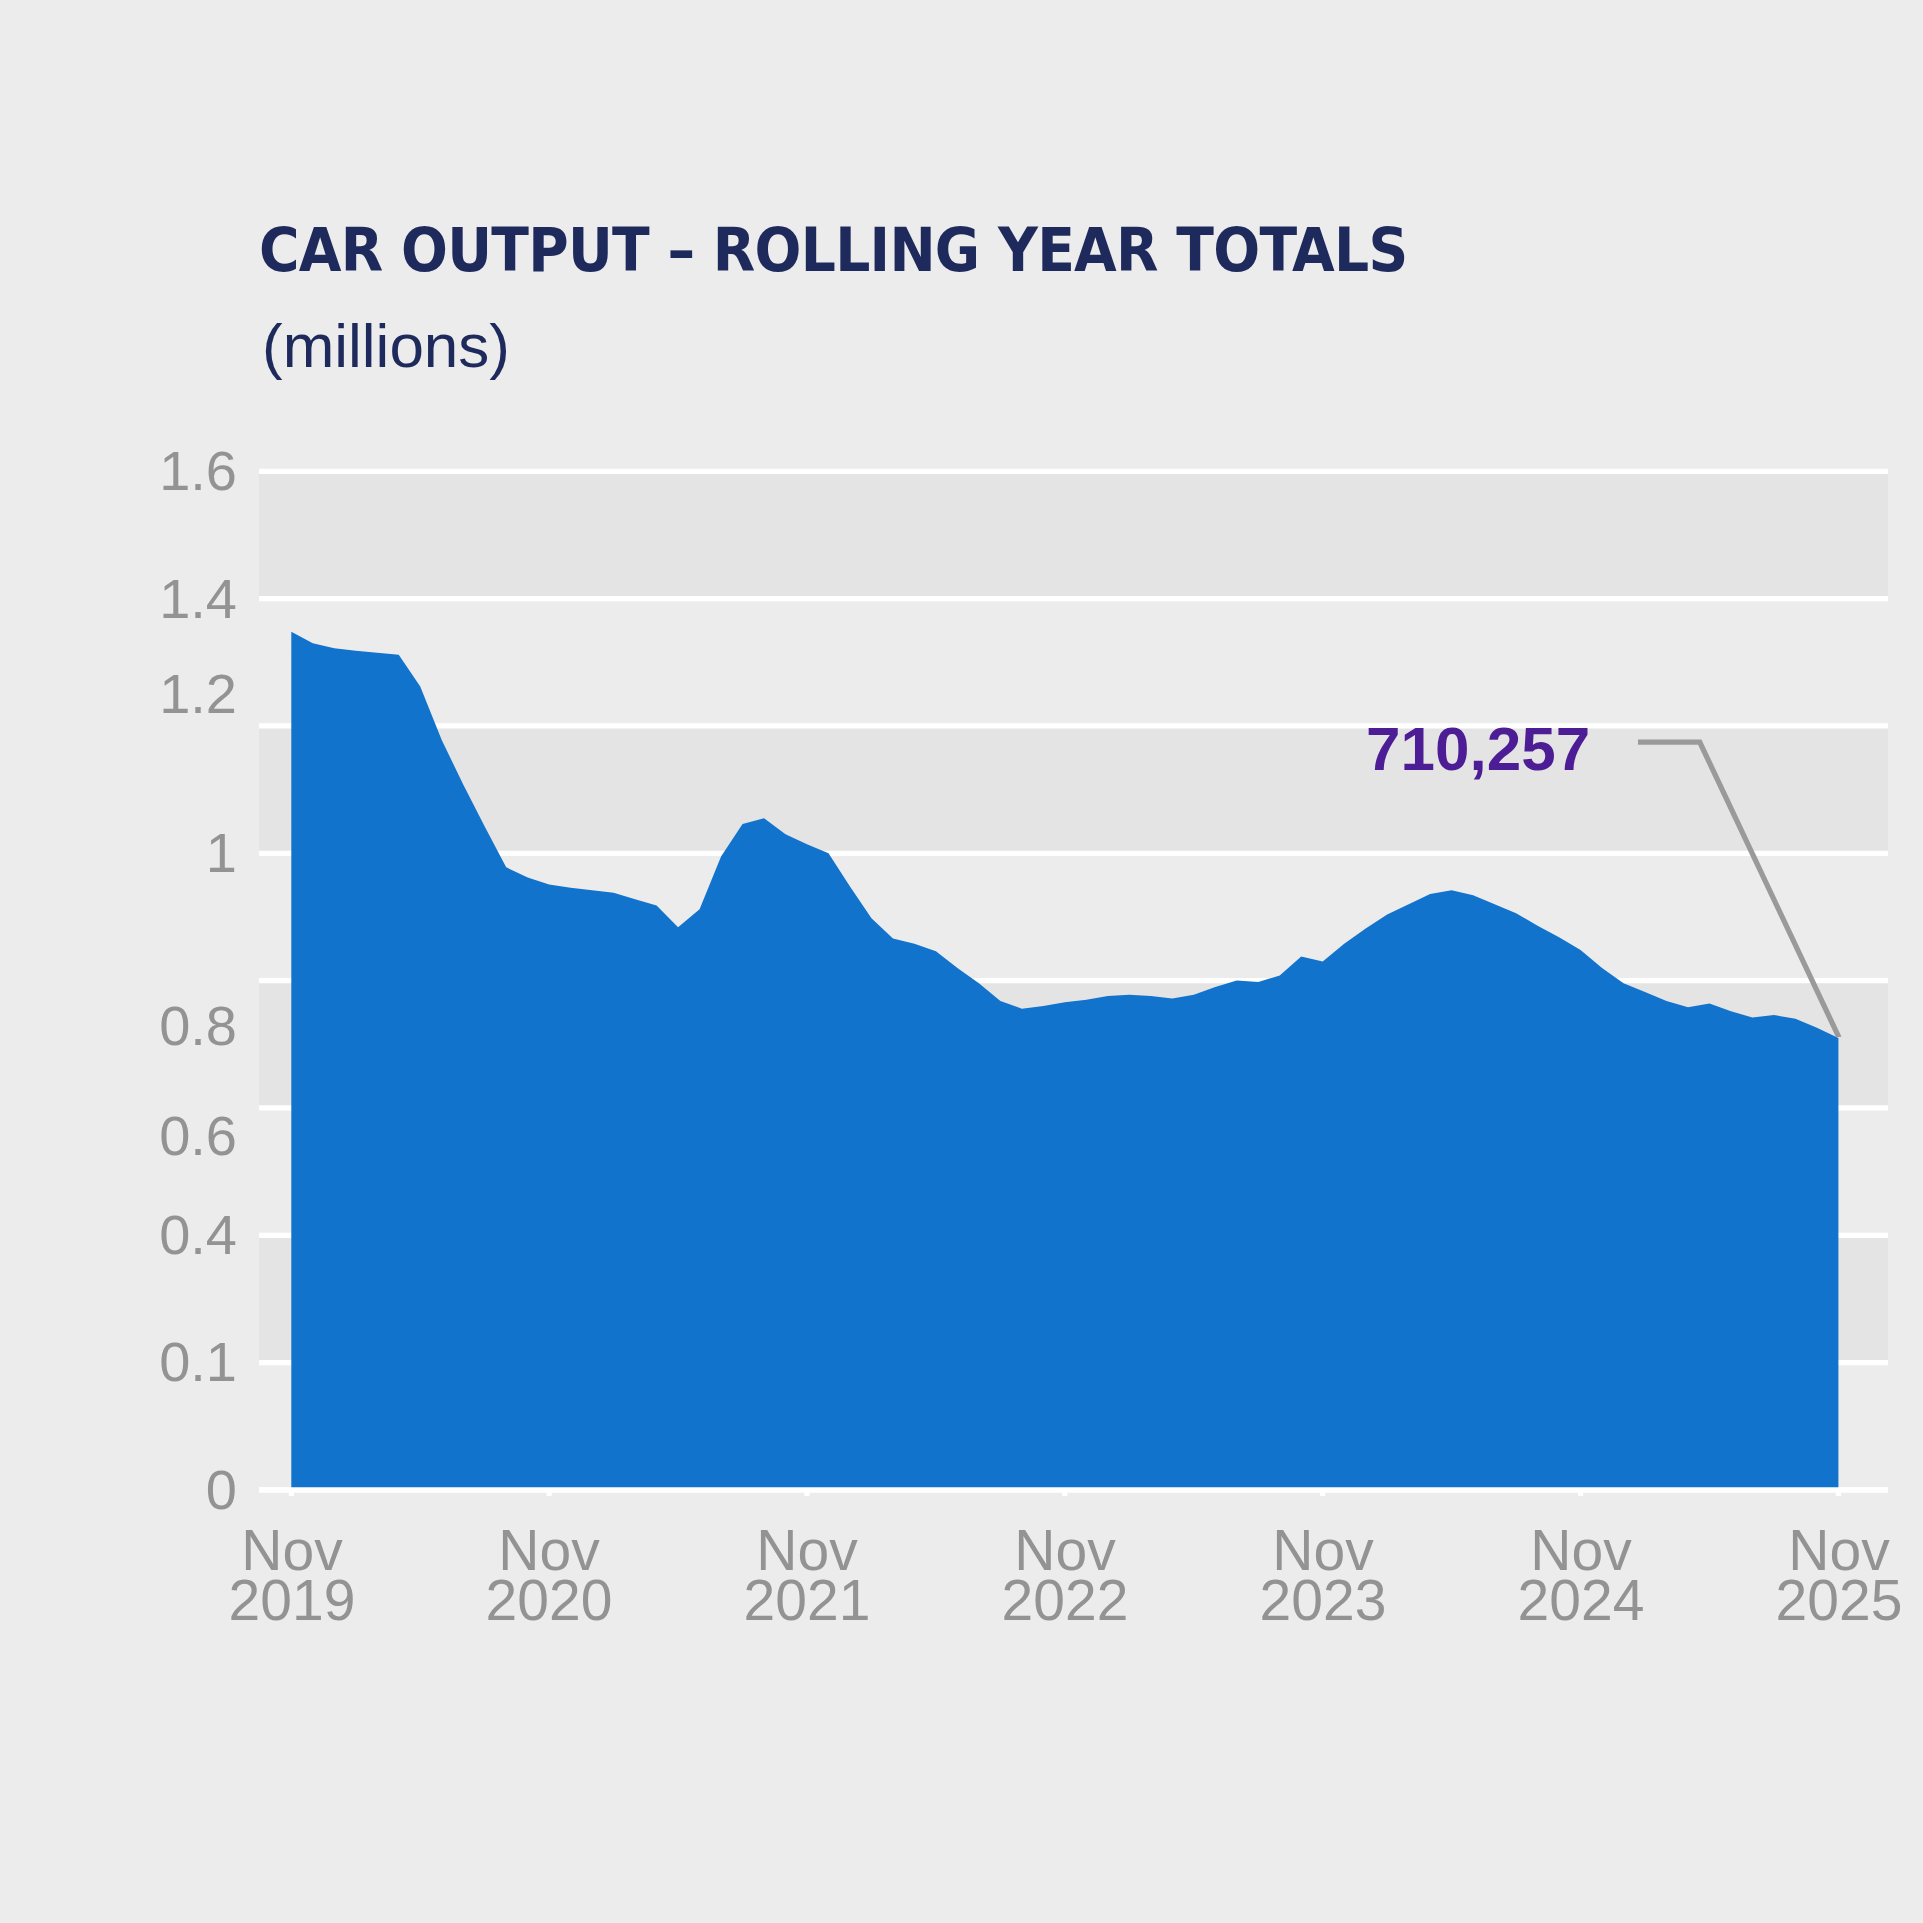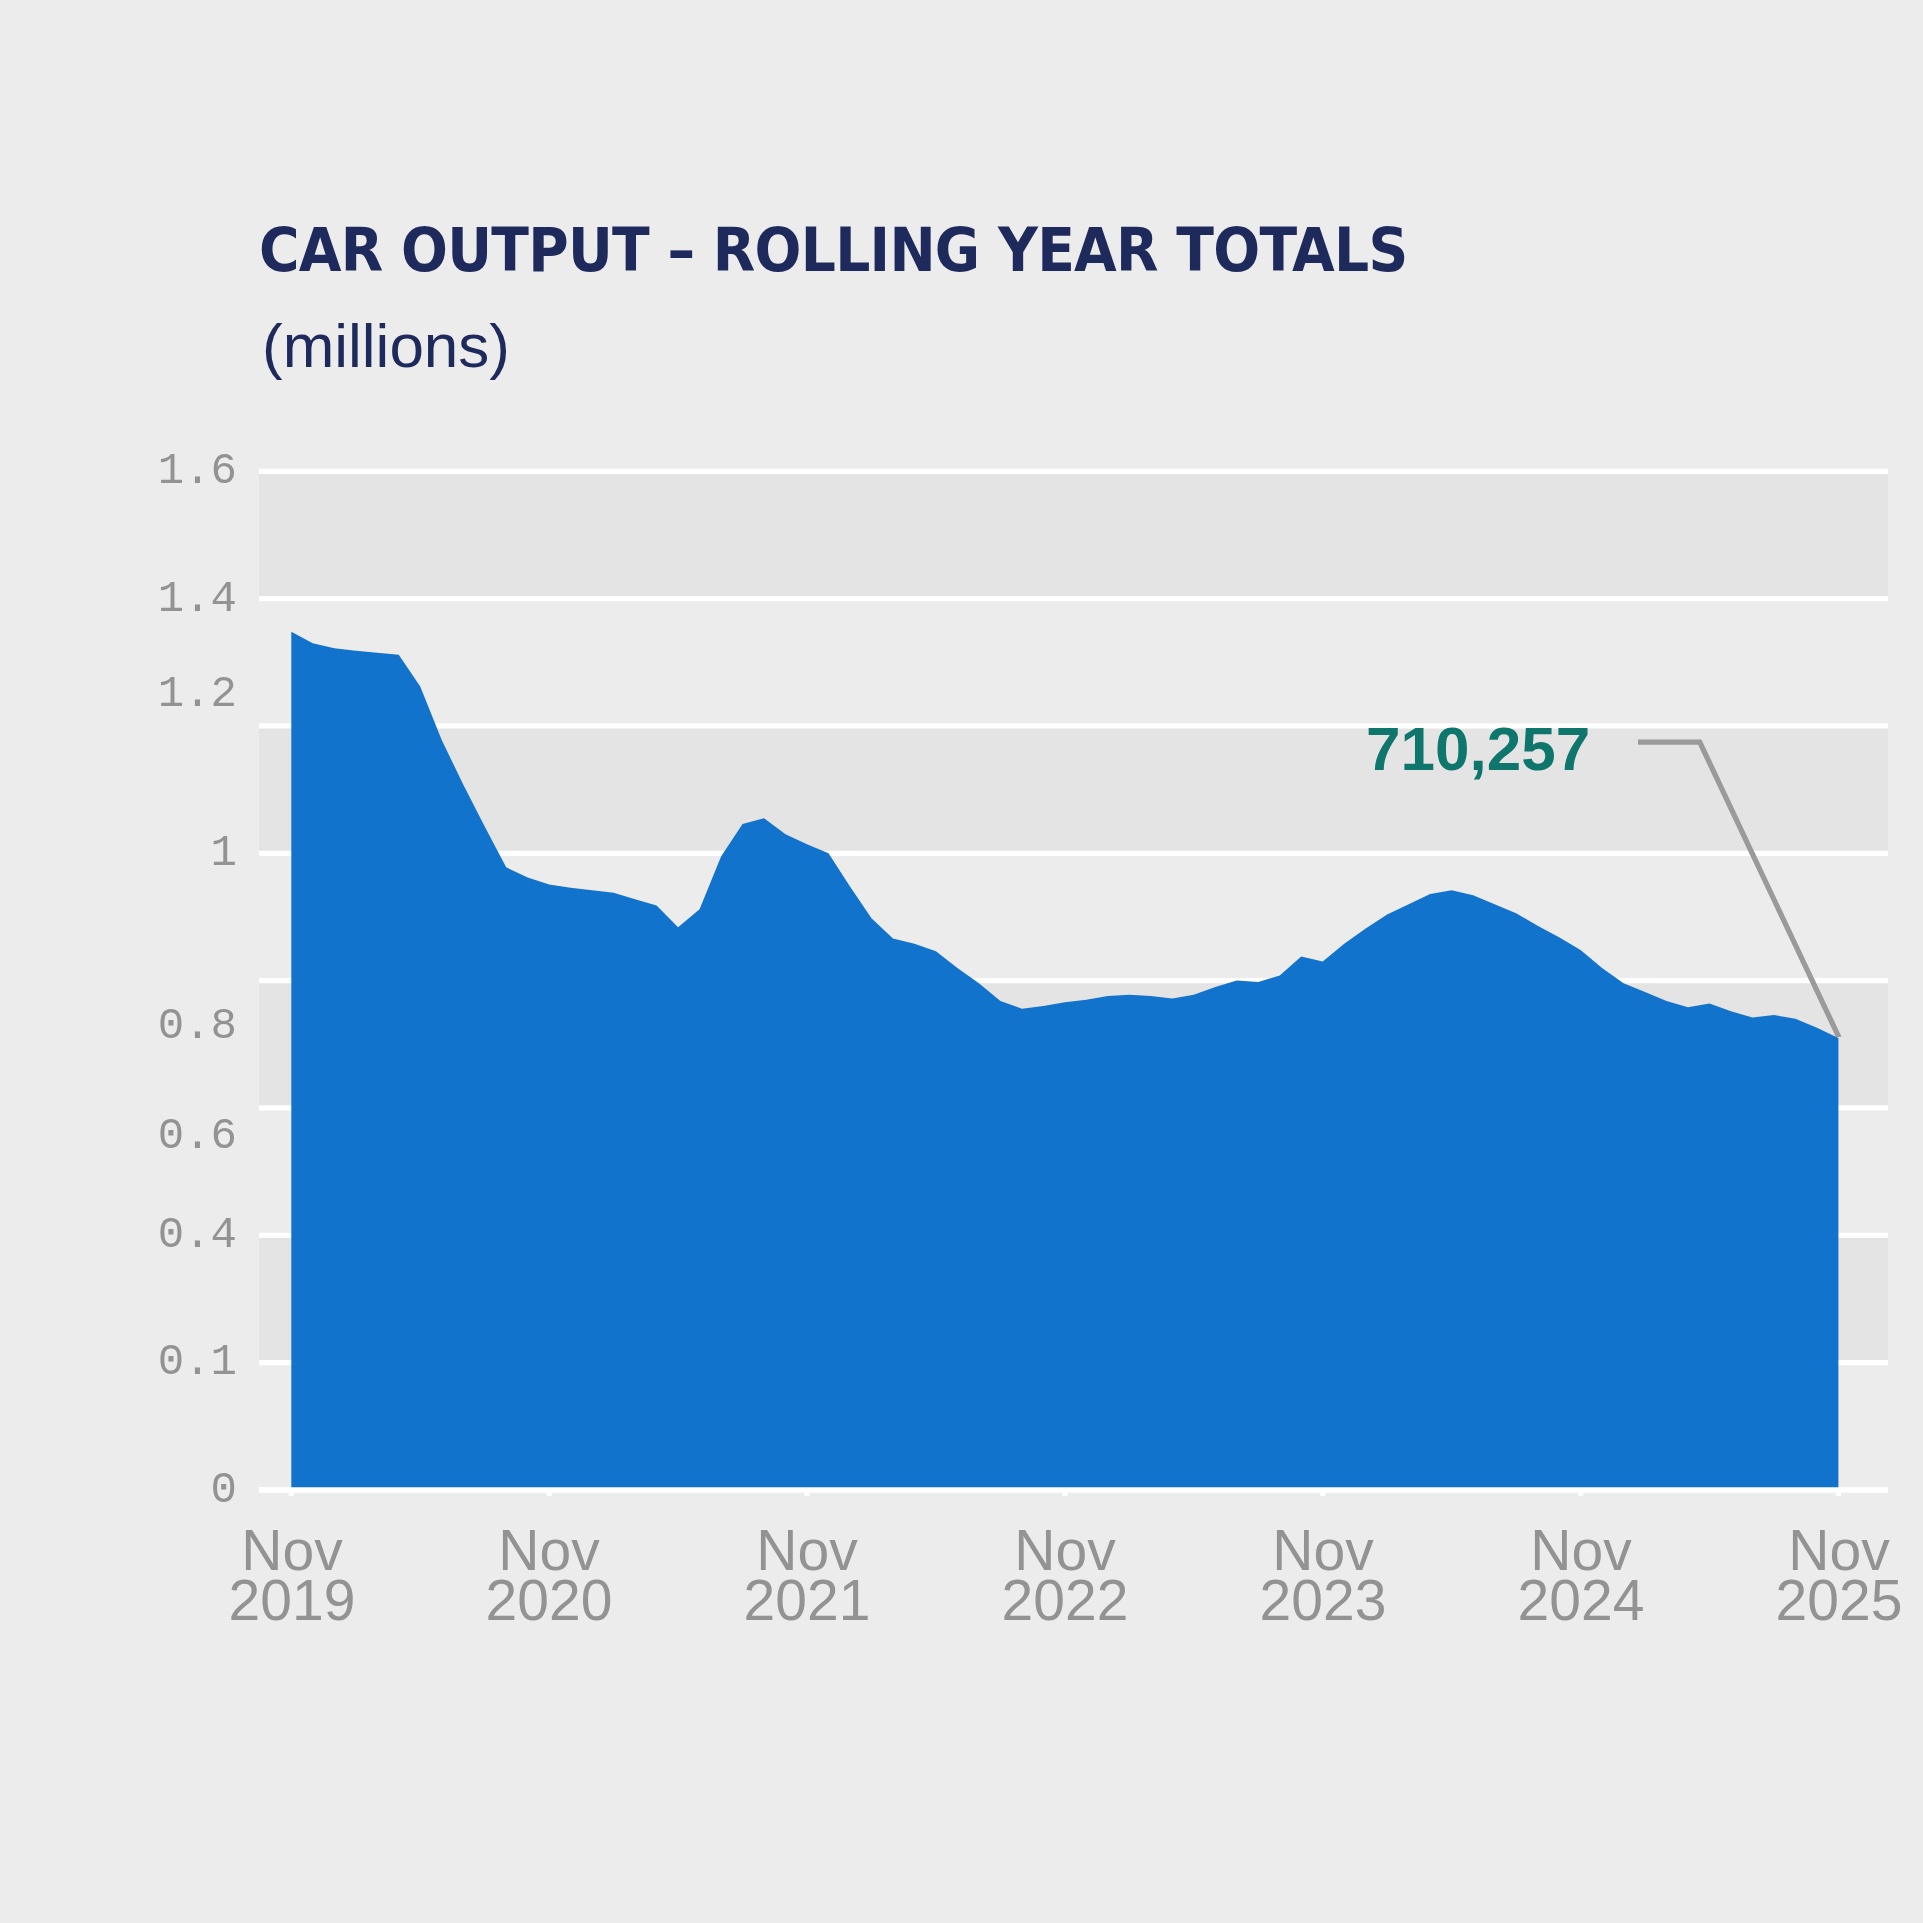--- a/index.html
+++ b/index.html
@@ -73,24 +73,24 @@
     left: 0;
     top: 0;
     width: 1924px;
     height: 1924px;
     pointer-events: none;
   }
   .y-tick-label {
     position: absolute;
     right: 1687px;       
     text-align: right;
-    font-size: 44px;
+    font-size: 56px;
     line-height: 44px;
     color: #939393;
-    font-family: Liberation Mono, monospace;
+    font-family: Liberation Sans, sans-serif;
     white-space: nowrap;
   }
 
   .x-tick-label {
     position: absolute;
     font-size: 57px;
     line-height: 50px;
     color: #939393;
     font-family: "Liberation Sans", sans-serif;
     text-align: center;
@@ -181,20 +181,20 @@
   <div id="x-axis-labels-layer">
       <div class="x-tick-label" style="left: 292px; top: 1525px;"><span>Nov</span><span class="xl-line2">2019</span></div>
       <div class="x-tick-label" style="left: 549px; top: 1525px;"><span>Nov</span><span class="xl-line2">2020</span></div>
       <div class="x-tick-label" style="left: 807px; top: 1525px;"><span>Nov</span><span class="xl-line2">2021</span></div>
       <div class="x-tick-label" style="left: 1065px; top: 1525px;"><span>Nov</span><span class="xl-line2">2022</span></div>
       <div class="x-tick-label" style="left: 1323px; top: 1525px;"><span>Nov</span><span class="xl-line2">2023</span></div>
       <div class="x-tick-label" style="left: 1581px; top: 1525px;"><span>Nov</span><span class="xl-line2">2024</span></div>
       <div class="x-tick-label" style="left: 1839px; top: 1525px;"><span>Nov</span><span class="xl-line2">2025</span></div>
     </div>
 
-  <div id="callout-value" style="color: #0f766e;">710,257</div>
+  <div id="callout-value" style="color: #4c1d95;">710,257</div>
 
   <svg id="callout-leader" viewBox="0 0 340 420" preserveAspectRatio="none" stroke="#9A9A9A">
     <polyline id="leader-poly" fill="none" stroke="#9A9A9A" stroke-width="7" points="0,28 82,28 267.0,420.7"></polyline>
   </svg>
 
 </div>
 
 
 </body></html>

